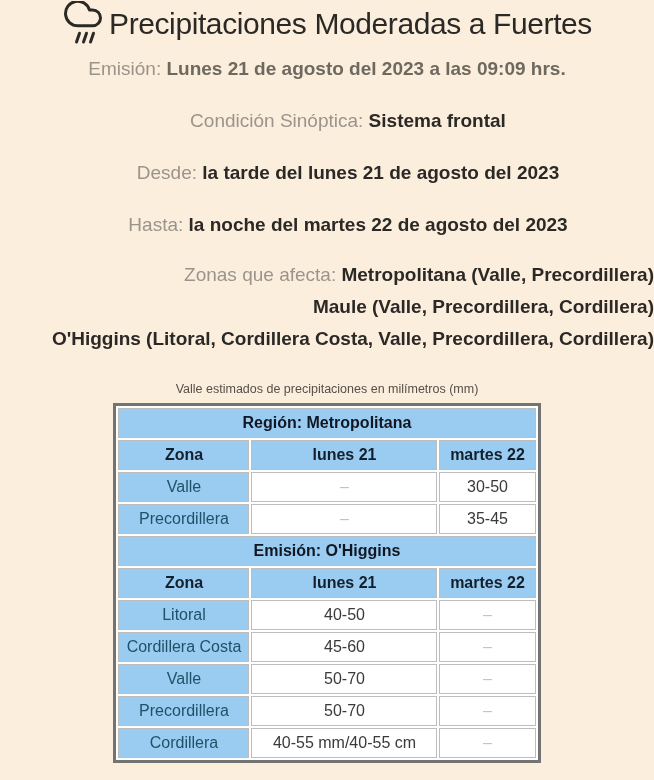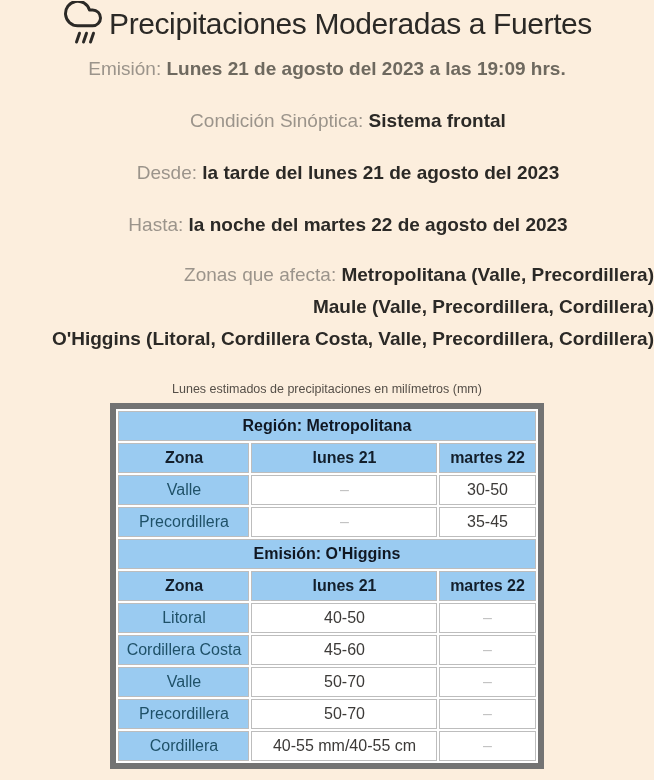--- a/index.html
+++ b/index.html
@@ -61,21 +61,21 @@
     text-align: center;
     font-size: 12.5px;
     color: #554f48;
   }
   table.precip {
     margin: 7px auto 0 auto;
     width: 421px;
     border-collapse: separate;
     border-spacing: 2px;
     background: #ffffff;
-    border: 6px solid #737373;
+    border: 3px solid #737373;
     table-layout: fixed;
   }
   table.precip td {
     border: 1px solid #bdbdbd;
     height: 30px;
     padding: 0;
     text-align: center;
     vertical-align: middle;
     font-size: 16px;
     overflow: hidden;
@@ -108,21 +108,21 @@
       <line x1="10" y1="18.3" x2="8.3" y2="23.3"></line>
       <line x1="14" y1="18.3" x2="12.3" y2="23.3"></line>
       <line x1="18" y1="18.3" x2="16.3" y2="23.3"></line>
     </svg>
   </span>
   <h1>Precipitaciones Moderadas a Fuertes</h1>
 </div>
 
 <p class="line first">
   <span class="lbl">Emisión:</span>
-  <span class="val-soft">Lunes 21 de agosto del 2023 a las 19:09 hrs.</span>
+  <span class="val-soft">Lunes 21 de agosto del 2023 a las 09:09 hrs.</span>
 </p>
 
 <p class="line mt">
   <span class="lbl">Condición Sinóptica:</span>
   <span class="val">Sistema frontal</span>
 </p>
 
 <p class="line mt">
   <span class="lbl">Desde:</span>
   <span class="val">la tarde del lunes 21 de agosto del 2023</span>
@@ -135,21 +135,21 @@
 
 <div class="zones">
   <div>
     <span class="lbl">Zonas que afecta:</span>
     <span class="val">Metropolitana (Valle, Precordillera)</span>
   </div>
   <div class="val">Maule (Valle, Precordillera, Cordillera)</div>
   <div class="val">O'Higgins (Litoral, Cordillera Costa, Valle, Precordillera, Cordillera)</div>
 </div>
 
-<div class="caption">Lunes estimados de precipitaciones en milímetros (mm)</div>
+<div class="caption">Valle estimados de precipitaciones en milímetros (mm)</div>
 
 <table class="precip">
   <colgroup>
       <col style="width:131px">
       <col style="width:186px">
       <col style="width:96px">
     </colgroup>
   <tbody>
 
     <tr>

